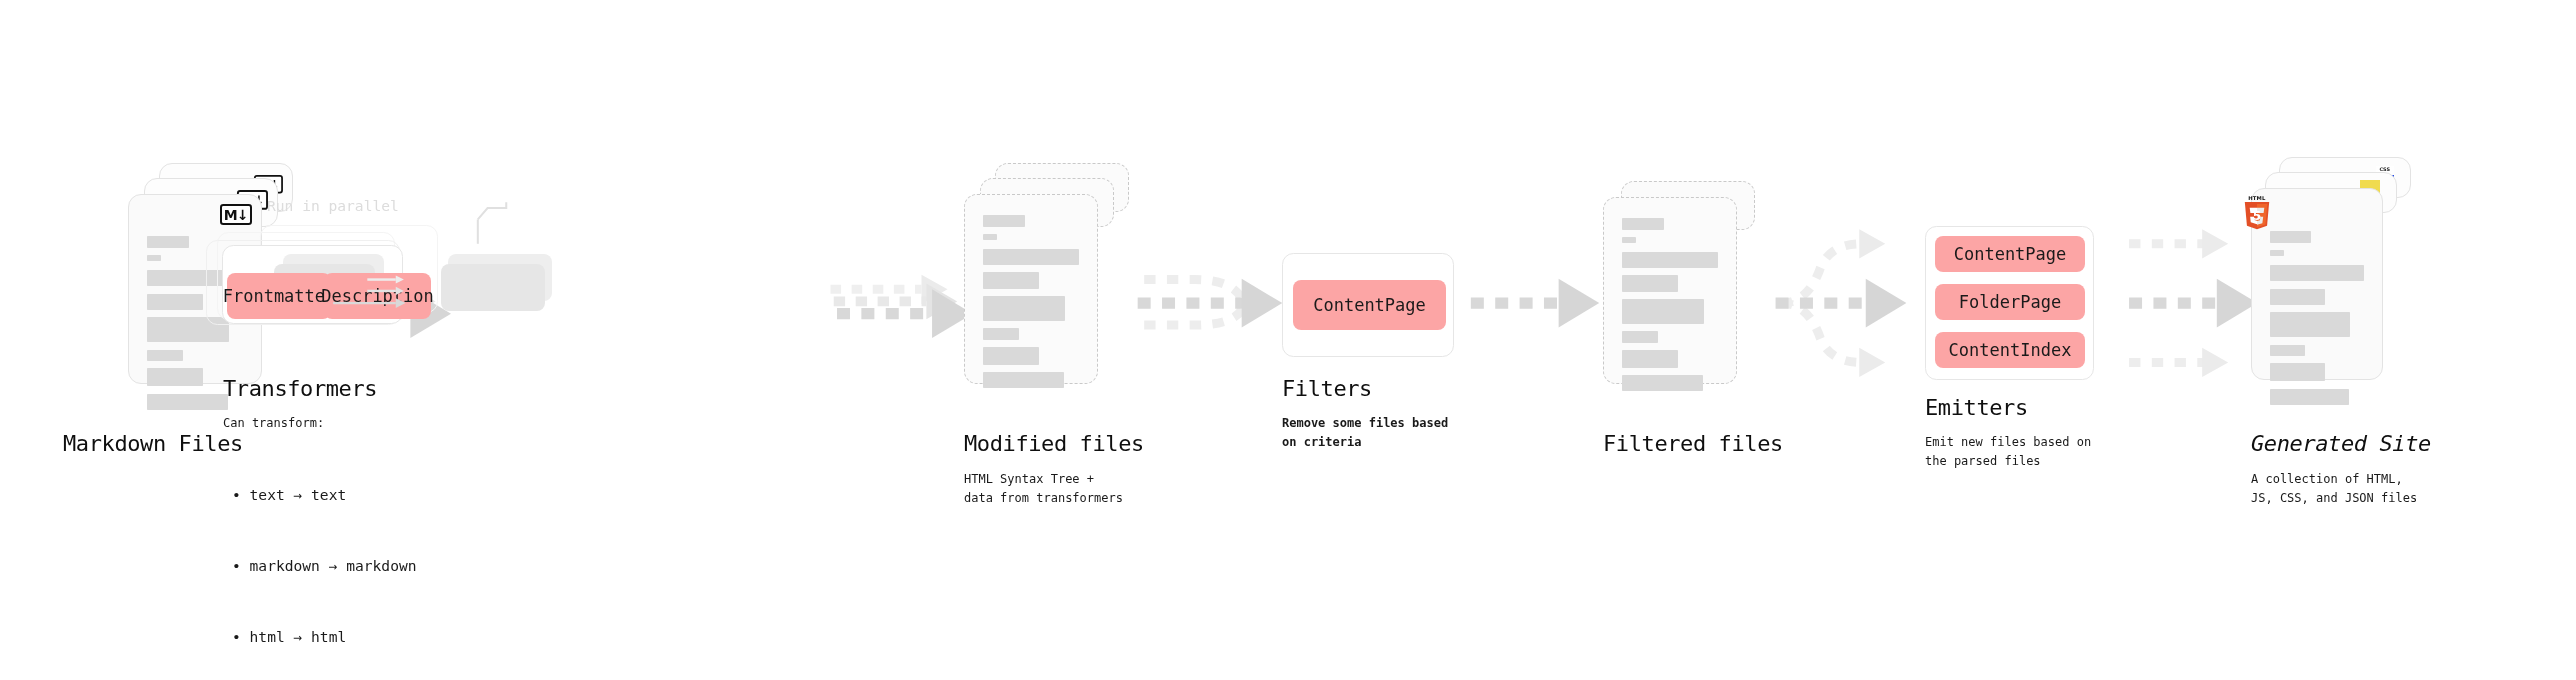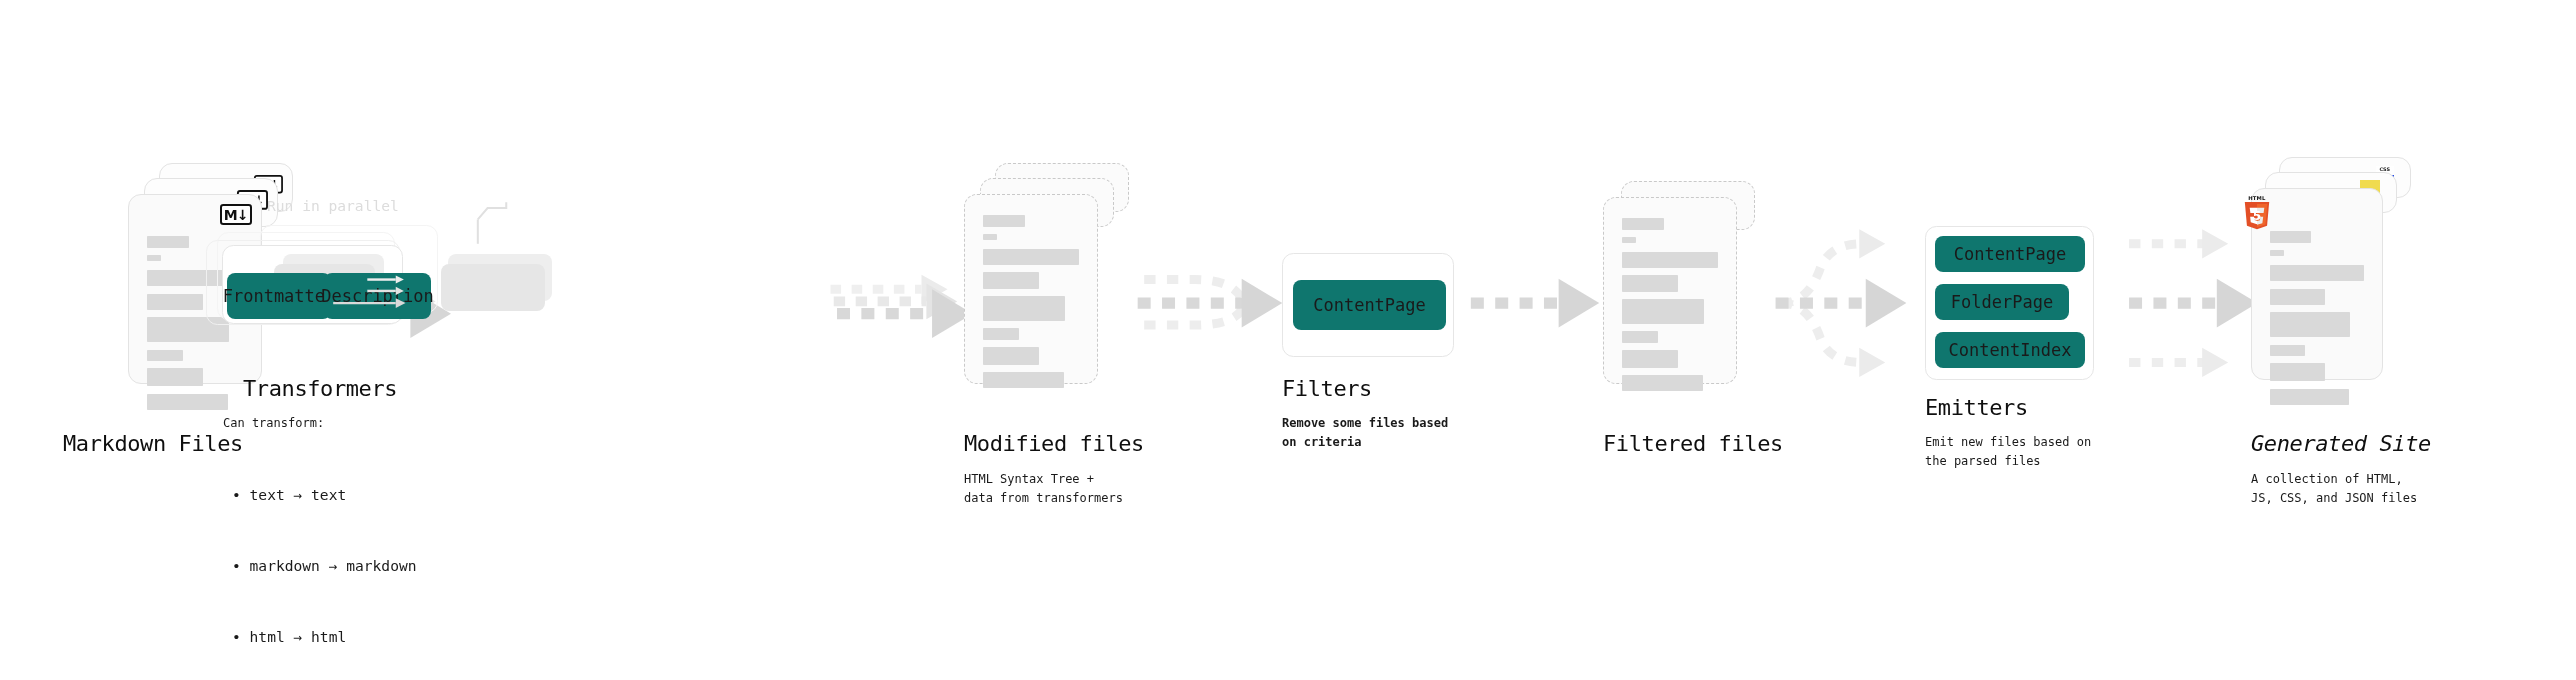--- a/index.html
+++ b/index.html
@@ -75,21 +75,21 @@
     position: absolute;
     border: 1.6px solid #e6e6e6;
     border-radius: 11.4px;
     background: #ffffff;
   }
   .group-box.ghost1 { border-color: #f0f0f0; background: transparent; }
   .group-box.ghost2 { border-color: #f4f4f4; background: transparent; }
 
   .chip {
     position: absolute;
-    background: #0f766e;
+    background: #fca5a5;
     border-radius: 8.1px;
     display: flex; align-items: center; justify-content: center;
     font-size: 17px; color: #1a1a1a;
     letter-spacing: 0px;
     white-space: nowrap;
   }
   .chip.ghost1 { background: #e6e6e6; color: transparent; }
   .chip.ghost2 { background: #eeeeee; color: transparent; }
 
   
@@ -237,21 +237,21 @@
     <g>
       <line x1="452" y1="344" x2="487" y2="344" stroke="#ededed" stroke-width="3"></line>
       <polygon points="487,339 497,344 487,349" fill="#ededed"></polygon>
       <line x1="452" y1="358" x2="487" y2="358" stroke="#e3e3e3" stroke-width="3"></line>
       <polygon points="487,353 497,358 487,363" fill="#e3e3e3"></polygon>
       <line x1="410" y1="373" x2="487" y2="373" stroke="#d9d9d9" stroke-width="3"></line>
       <polygon points="487,367 499,373 487,379" fill="#d9d9d9"></polygon>
     </g>
   </svg>
 
-  <div class="title" style="left:223px; top:376px;margin-left:20px;">Transformers</div>
+  <div class="title" style="left:223px; top:376px;">Transformers</div>
   <div class="caption" style="left:223px; top:414px;">Can transform:</div>
   <div class="bullets" style="left:232px; top:436px;">
     <div>• text → text</div>
     <div>• markdown → markdown</div>
     <div>• html → html</div>
   </div>
 
   <div class="doc-stack" style="left:964px; top:163px;">
     <div class="doc-card dashed" style="left:31px; top:0px; width:134px; height:49px;"></div>
     <div class="doc-card dashed" style="left:16.3px; top:14.6px; width:134px; height:49px;"></div>
@@ -290,21 +290,21 @@
         <div class="doc-line" style="width:37%; height:11.4px;"></div>
         <div class="doc-line" style="width:58%; height:18px;"></div>
         <div class="doc-line" style="width:84%; height:16.3px;"></div>
       </div>
     </div>
   </div>
   <div class="title" style="left:1603px; top:431px;">Filtered files</div>
 
   <div class="group-box" style="left:1925px; top:226px; width:169px; height:154px;"></div>
   <div class="chip" style="left:1935px; top:236px; width:150px; height:36px;">ContentPage</div>
-  <div class="chip" style="left:1935px; top:284px; width:134px; height:36px;">FolderPage</div>
+  <div class="chip" style="left:1935px; top:284px; width:150px; height:36px;">FolderPage</div>
   <div class="chip" style="left:1935px; top:332px; width:150px; height:36px;">ContentIndex</div>
   <div class="title" style="left:1925px; top:395px;">Emitters</div>
   <div class="caption" style="left:1925px; top:433px;">Emit new files based on
 the parsed files</div>
 
   <div class="doc-stack" style="left:2251px; top:157px;">
     <div class="doc-card back2" style="left:28px; top:0px; width:132px; height:41px;">
       <div class="css-badge badge" style="right:16.3px; top:8.1px;">CSS</div>
     </div>
     <div class="doc-card back1" style="left:14px; top:15.4px; width:132px; height:41px;">

